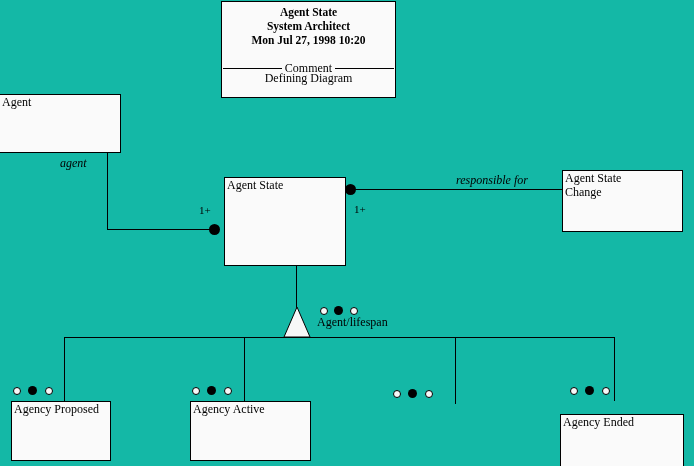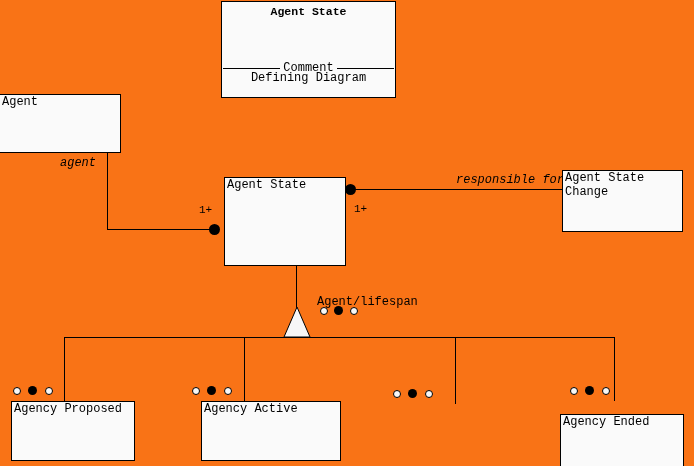--- a/index.html
+++ b/index.html
@@ -4,22 +4,22 @@
 <style>
   html, body {
     margin: 0;
     padding: 0;
     background: #f7f7f7;
   }
   #canvas {
     position: relative;
     width: 694px;
     height: 466px;
-    background: #f97316;
-    font-family: Liberation Mono, monospace;
+    background: #14b8a6;
+    font-family: Liberation Serif, serif;
     overflow: hidden;
   }
 
   
   .box {
     position: absolute;
     box-sizing: border-box;
     border: 1px solid #000;
     background: #fafafa;
   }
@@ -153,20 +153,22 @@
   }
 </style>
 </head>
 <body>
 
 <div id="canvas">
 
   <div id="title-block">
     <div id="title-lines">
       <div class="title-line">Agent State</div>
+      <div class="title-line">System Architect</div>
+      <div class="title-line">Mon Jul 27, 1998  10:20</div>
     </div>
     <div id="comment-rule">
       <div class="rule"></div>
       <div class="rule-label">Comment</div>
       <div class="rule"></div>
     </div>
     <div id="comment-body">Defining Diagram</div>
   </div>
 
   <div class="box" style="left:-1px; top:94px; width:122px; height:59px;">
@@ -195,40 +197,40 @@
 
   <div class="vline" style="left:296px; top:266px; height:43px;"></div>
 
   <svg class="tri" style="left:283px; top:306px;" width="28" height="33" viewBox="0 0 28 33">
     <polygon points="14,1 1,31 27,31" fill="#f7f7f7" stroke="#000" stroke-width="1"></polygon>
   </svg>
 
   <div class="circ-open" style="left:320px; top:307px;"></div>
   <div class="circ-small-filled" style="left:334px; top:306px;"></div>
   <div class="circ-open" style="left:350px; top:307px;"></div>
-  <div class="plain-label" style="left:317px; top:296px;">Agent/lifespan</div>
+  <div class="plain-label" style="left:317px; top:316px;">Agent/lifespan</div>
 
   <div class="hline" style="left:64px; top:337px; width:551px;"></div>
 
   <div class="vline" style="left:64px; top:337px; height:64px;"></div>
   <div class="vline" style="left:244px; top:337px; height:64px;"></div>
   <div class="vline" style="left:455px; top:337px; height:67px;"></div>
   <div class="vline" style="left:614px; top:337px; height:64px;"></div>
 
   <div class="circ-open" style="left:13px; top:387px;"></div>
   <div class="circ-small-filled" style="left:28px; top:386px;"></div>
   <div class="circ-open" style="left:45px; top:387px;"></div>
-  <div class="box" style="left:11px; top:401px; width:124px; height:60px;">
+  <div class="box" style="left:11px; top:401px; width:100px; height:60px;">
     <div class="box-title">Agency Proposed</div>
   </div>
 
   <div class="circ-open" style="left:192px; top:387px;"></div>
   <div class="circ-small-filled" style="left:207px; top:386px;"></div>
   <div class="circ-open" style="left:224px; top:387px;"></div>
-  <div class="box" style="left:201px; top:401px; width:140px; height:60px;">
+  <div class="box" style="left:190px; top:401px; width:121px; height:60px;">
     <div class="box-title">Agency Active</div>
   </div>
 
   <div class="circ-open" style="left:393px; top:390px;"></div>
   <div class="circ-small-filled" style="left:408px; top:389px;"></div>
   <div class="circ-open" style="left:425px; top:390px;"></div>
 
   <div class="circ-open" style="left:570px; top:387px;"></div>
   <div class="circ-small-filled" style="left:585px; top:386px;"></div>
   <div class="circ-open" style="left:602px; top:387px;"></div>

